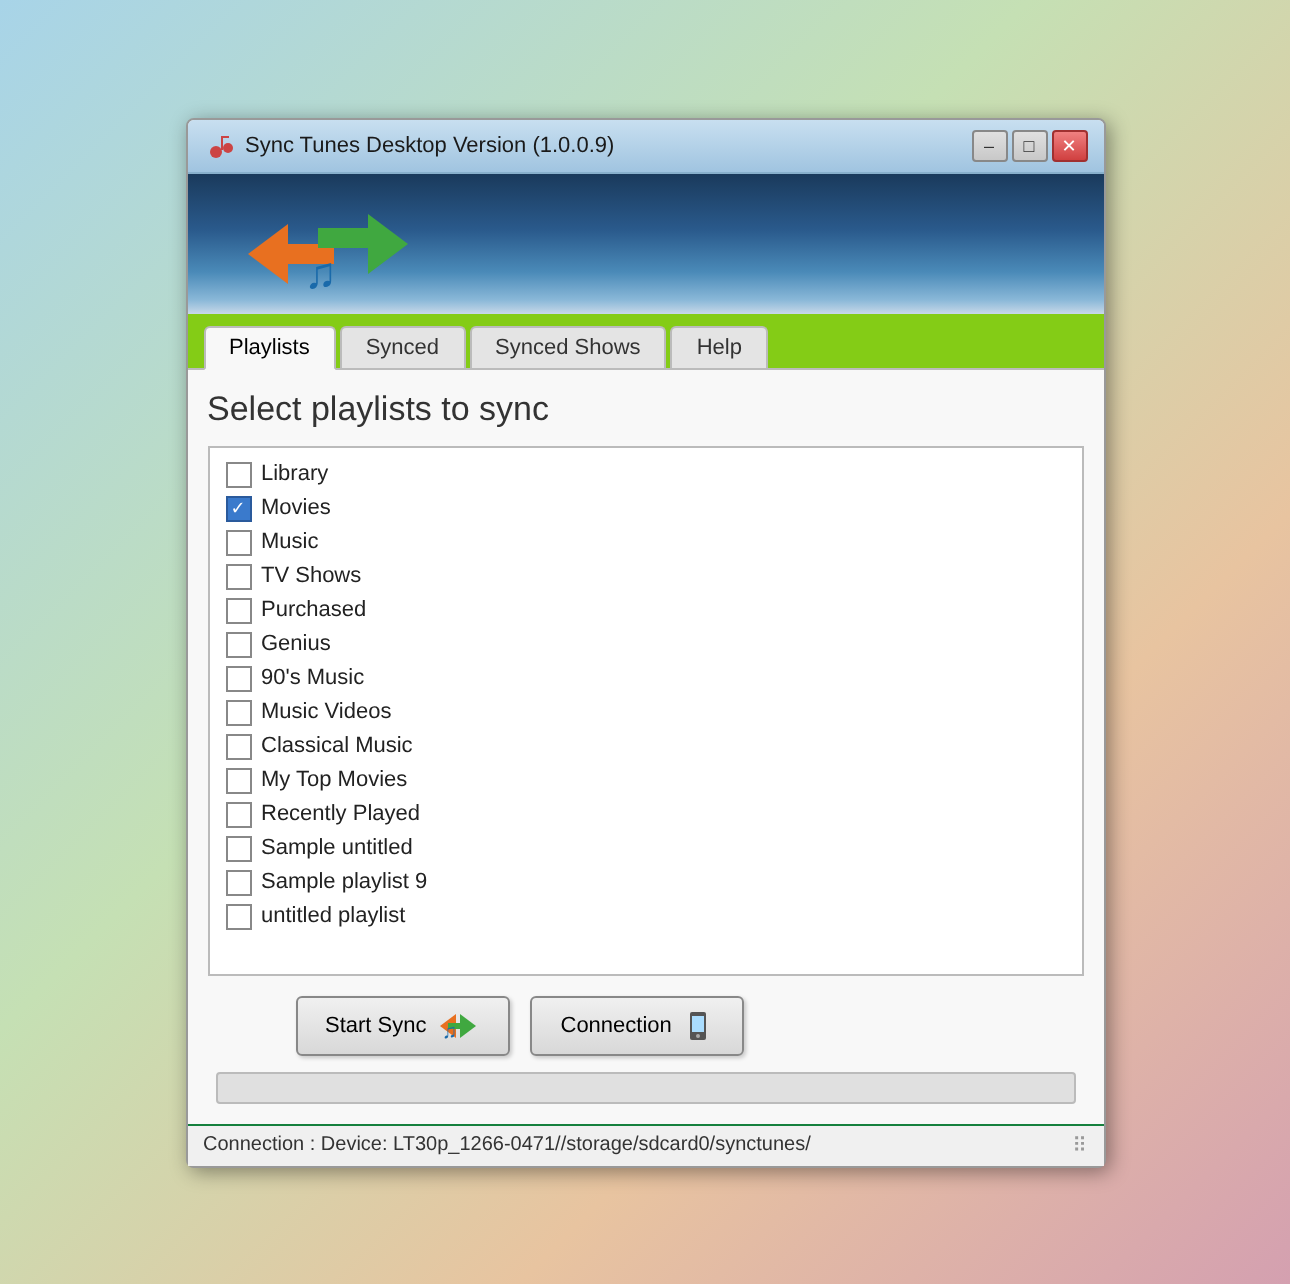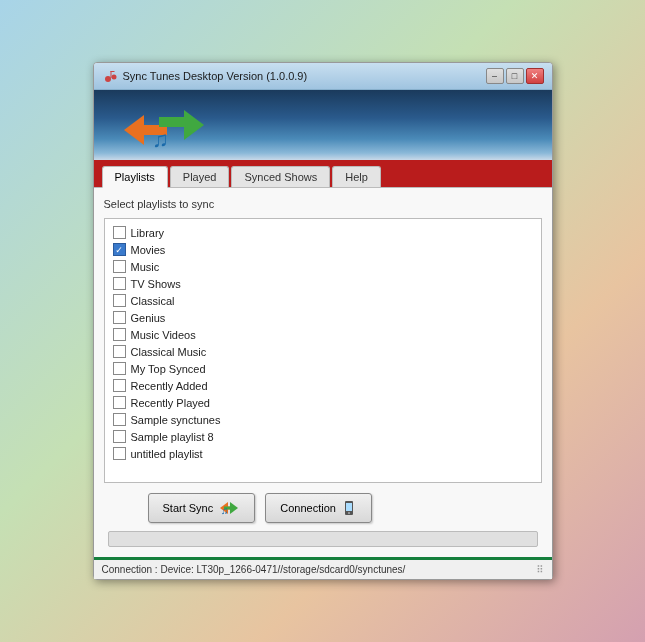--- a/index.html
+++ b/index.html
@@ -85,21 +85,21 @@
       padding-left: 20px;
     }
 
     .music-icon-svg {
       position: relative;
       z-index: 2;
     }
 
     .tabs {
       display: flex;
-      background: #b91c1c;
+      background: #84cc16;
       padding: 6px 8px 0;
       gap: 0;
       border-bottom: 1px solid #bbb;
     }
 
     .tab {
       padding: 4px 12px;
       border: 1px solid #bbb;
       border-bottom: none;
       background: #e4e4e4;
@@ -118,21 +118,21 @@
       z-index: 1;
       color: #000;
     }
 
     .content {
       padding: 10px;
       background: #f8f8f8;
     }
 
     .section-label {
-      font-size: 11px;
+      font-size: 17px;
       color: #333;
       margin-bottom: 8px;
     }
 
     .playlist-box {
       border: 1px solid #bbb;
       background: white;
       height: 265px;
       overflow-y: auto;
       padding: 5px;
@@ -194,21 +194,21 @@
     .progress-bar-area {
       margin: 8px 4px 0;
       height: 16px;
       background: #e0e0e0;
       border: 1px solid #bbb;
       border-radius: 2px;
     }
 
     .status-bar {
       background: #f0f0f0;
-      border-top: 3px solid #15803d;
+      border-top: 1px solid #15803d;
       padding: 4px 8px;
       font-size: 10px;
       color: #333;
       display: flex;
       justify-content: space-between;
       align-items: center;
     }
 
     .status-grip {
       color: #999;
@@ -246,21 +246,21 @@
 
       <polygon points="70,15 90,30 70,45" fill="#40a840"></polygon>
       <rect x="45" y="22" width="27" height="10" fill="#40a840"></rect>
 
       <text x="38" y="52" font-size="22" fill="#1a6aaa">♫</text>
     </svg>
   </div>
 
   <div class="tabs">
     <div class="tab active">Playlists</div>
-    <div class="tab">Played</div>
+    <div class="tab">Synced</div>
     <div class="tab">Synced Shows</div>
     <div class="tab">Help</div>
   </div>
 
   <div class="content">
     <div class="section-label">Select playlists to sync</div>
 
     <div class="playlist-box">
 
     <div class="playlist-item">
@@ -274,53 +274,53 @@
         <div class="playlist-item">
           <div class="checkbox"></div>
           <span>Music</span>
         </div>
         <div class="playlist-item">
           <div class="checkbox"></div>
           <span>TV Shows</span>
         </div>
         <div class="playlist-item">
           <div class="checkbox"></div>
-          <span>Classical</span>
+          <span>Purchased</span>
         </div>
         <div class="playlist-item">
           <div class="checkbox"></div>
           <span>Genius</span>
         </div>
         <div class="playlist-item">
           <div class="checkbox"></div>
+          <span>90's Music</span>
+        </div>
+        <div class="playlist-item">
+          <div class="checkbox"></div>
           <span>Music Videos</span>
         </div>
         <div class="playlist-item">
           <div class="checkbox"></div>
           <span>Classical Music</span>
         </div>
         <div class="playlist-item">
           <div class="checkbox"></div>
-          <span>My Top Synced</span>
-        </div>
-        <div class="playlist-item">
-          <div class="checkbox"></div>
-          <span>Recently Added</span>
+          <span>My Top Movies</span>
         </div>
         <div class="playlist-item">
           <div class="checkbox"></div>
           <span>Recently Played</span>
         </div>
         <div class="playlist-item">
           <div class="checkbox"></div>
-          <span>Sample synctunes</span>
-        </div>
-        <div class="playlist-item">
-          <div class="checkbox"></div>
-          <span>Sample playlist 8</span>
+          <span>Sample untitled</span>
+        </div>
+        <div class="playlist-item">
+          <div class="checkbox"></div>
+          <span>Sample playlist 9</span>
         </div>
         <div class="playlist-item">
           <div class="checkbox"></div>
           <span>untitled playlist</span>
         </div>
       </div>
 
     <div class="buttons-row">
       <button class="action-btn">
         <span>Start Sync</span>

